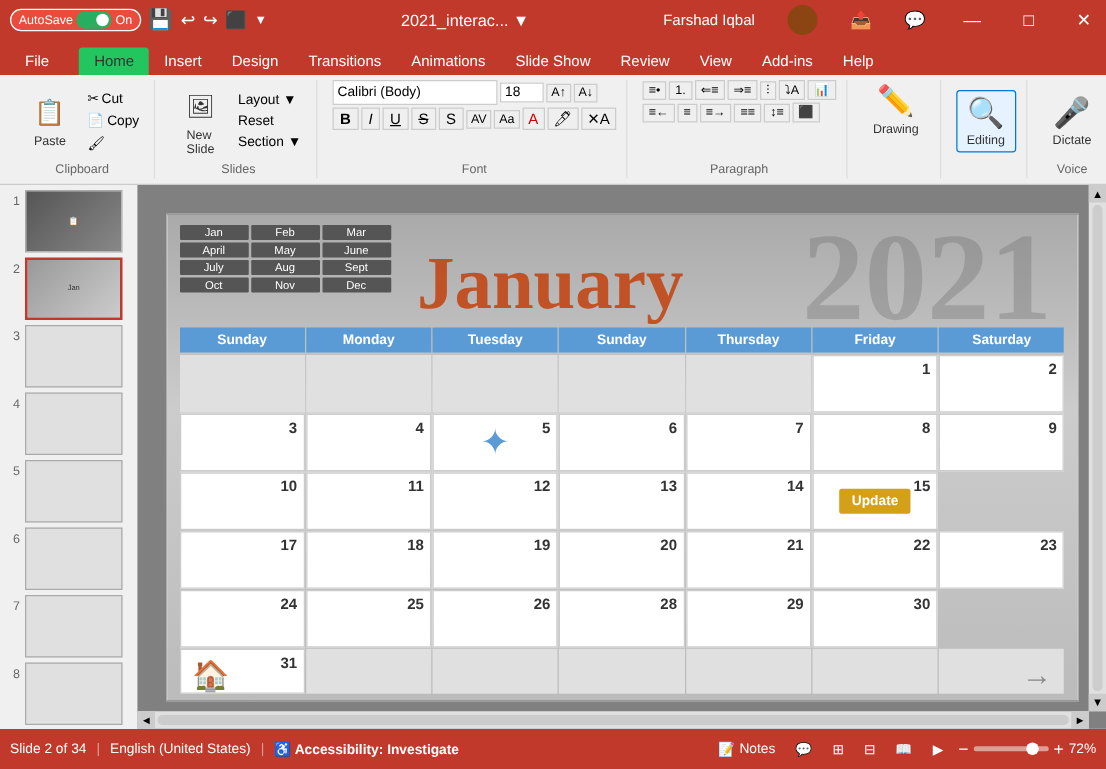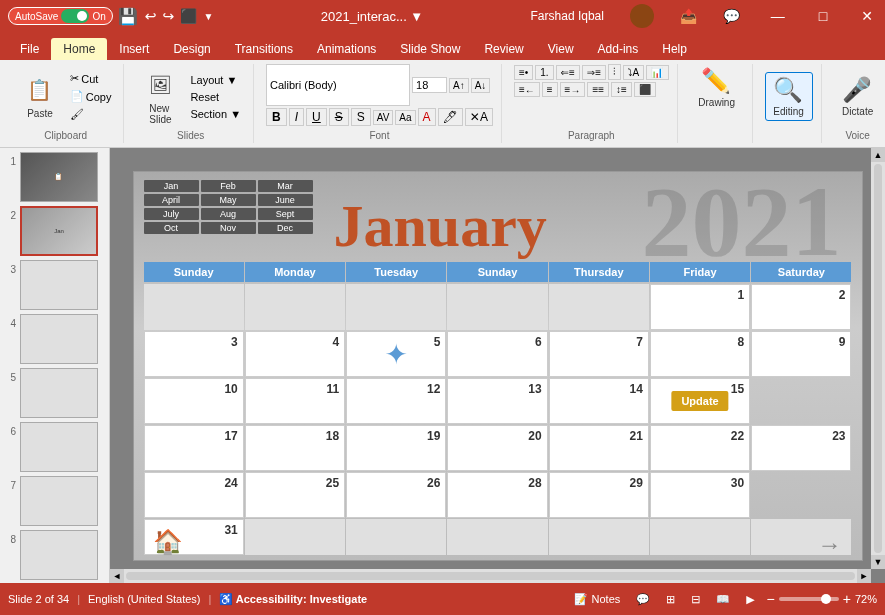--- a/index.html
+++ b/index.html
@@ -11,21 +11,21 @@
     .titlebar-center { font-size: 13px; color: white; }
     .titlebar-right { display: flex; align-items: center; gap: 26px; }
     .autosave-badge { background: #e74c3c; border: 1px solid #fff; border-radius: 10px; padding: 1px 6px; font-size: 10px; display: flex; align-items: center; gap: 3px; }
     .toggle-on { background: #27ae60; border-radius: 8px; width: 28px; height: 14px; display: inline-block; position: relative; }
     .toggle-on::after { content: ''; background: white; width: 10px; height: 10px; border-radius: 50%; position: absolute; right: 2px; top: 2px; }
     .win-btn { color: white; font-size: 14px; cursor: pointer; padding: 0 4px; }
 
     
     .ribbon-tabs { background: #c0392b; display: flex; align-items: flex-end; padding: 0 8px; height: 28px; }
     .ribbon-tab { padding: 4px 12px; font-size: 12px; color: white; cursor: pointer; border-radius: 3px 3px 0 0; }
-    .ribbon-tab.active { background: #fef9c3; color: #333; }
+    .ribbon-tab.active { background: #22c55e; color: #333; margin-left: 12px; }
 
     
     .ribbon { background: #f0f0f0; border-bottom: 1px solid #ccc; padding: 4px 8px; display: flex; align-items: stretch; gap: 4px; height: 88px; }
     .ribbon-group { display: flex; flex-direction: column; align-items: center; border-right: 1px solid #ddd; padding: 0 8px; position: relative; min-width: fit-content; }
     .ribbon-group-label { font-size: 10px; color: #666; position: absolute; bottom: 2px; }
     .ribbon-group-content { display: flex; align-items: center; gap: 2px; flex: 1; padding-bottom: 14px; }
     .ribbon-btn-large { display: flex; flex-direction: column; align-items: center; justify-content: center; width: 48px; cursor: pointer; padding: 3px; border-radius: 3px; font-size: 10px; color: #333; gap: 2px; }
     .ribbon-icon-large { width: 32px; height: 32px; display: flex; align-items: center; justify-content: center; font-size: 20px; }
     .ribbon-btn-small { padding: 2px 4px; cursor: pointer; border-radius: 2px; font-size: 11px; display: flex; align-items: center; gap: 2px; }
     .ribbon-col { display: flex; flex-direction: column; gap: 1px; }
@@ -156,21 +156,21 @@
         <div class="ribbon-btn-small">Reset</div>
         <div class="ribbon-btn-small">Section ▼</div>
       </div>
     </div>
     <span class="ribbon-group-label">Slides</span>
   </div>
 
   <div class="ribbon-group">
     <div class="ribbon-group-content" style="flex-direction:column; align-items:flex-start;">
       <div class="ribbon-row">
-        <input class="font-box" value="Calibri (Body)" style="width: 144px; font-size: 11px; border: 1px solid rgb(204, 204, 204); padding: 14px 3px;">
+        <input class="font-box" value="Calibri (Body)" style="width: 132px; font-size: 11px; border: 1px solid rgb(204, 204, 204); padding: 3px 3px;">
         <input class="font-size-box" value="18" style="width: 35px; font-size: 11px; border: 1px solid rgb(204, 204, 204); padding: 1px 3px;">
         <button style="font-size:10px; border:1px solid #ccc; cursor:pointer; padding:1px 3px;">A↑</button>
         <button style="font-size:10px; border:1px solid #ccc; cursor:pointer; padding:1px 3px;">A↓</button>
       </div>
       <div class="ribbon-row">
         <button style="font-weight:bold; font-size:12px; border:1px solid #ccc; cursor:pointer; padding:1px 5px;">B</button>
         <button style="font-style:italic; font-size:12px; border:1px solid #ccc; cursor:pointer; padding:1px 5px;">I</button>
         <button style="text-decoration:underline; font-size:12px; border:1px solid #ccc; cursor:pointer; padding:1px 5px;">U</button>
         <button style="font-size:12px; border:1px solid #ccc; cursor:pointer; padding:1px 5px; text-decoration:line-through;">S</button>
         <button style="font-size:12px; border:1px solid #ccc; cursor:pointer; padding:1px 5px;">S</button>

